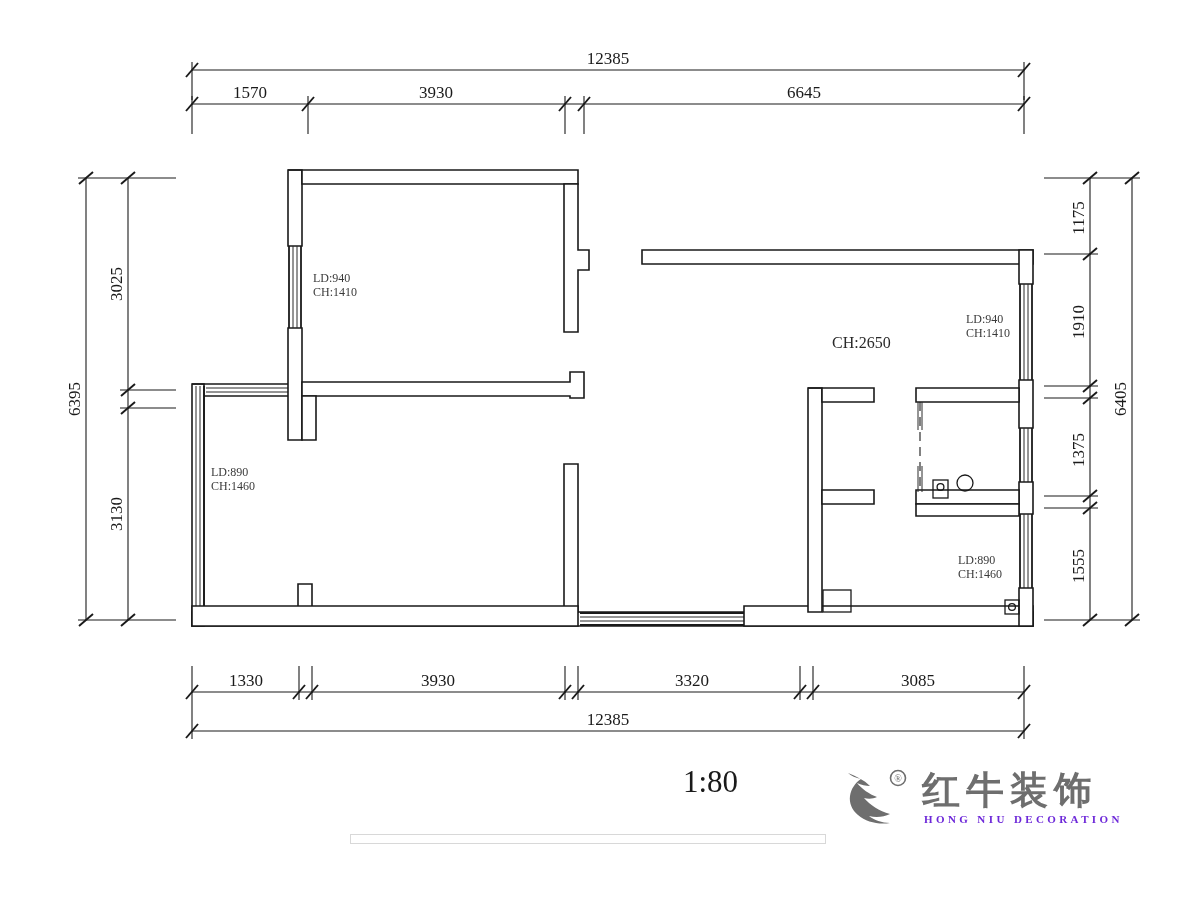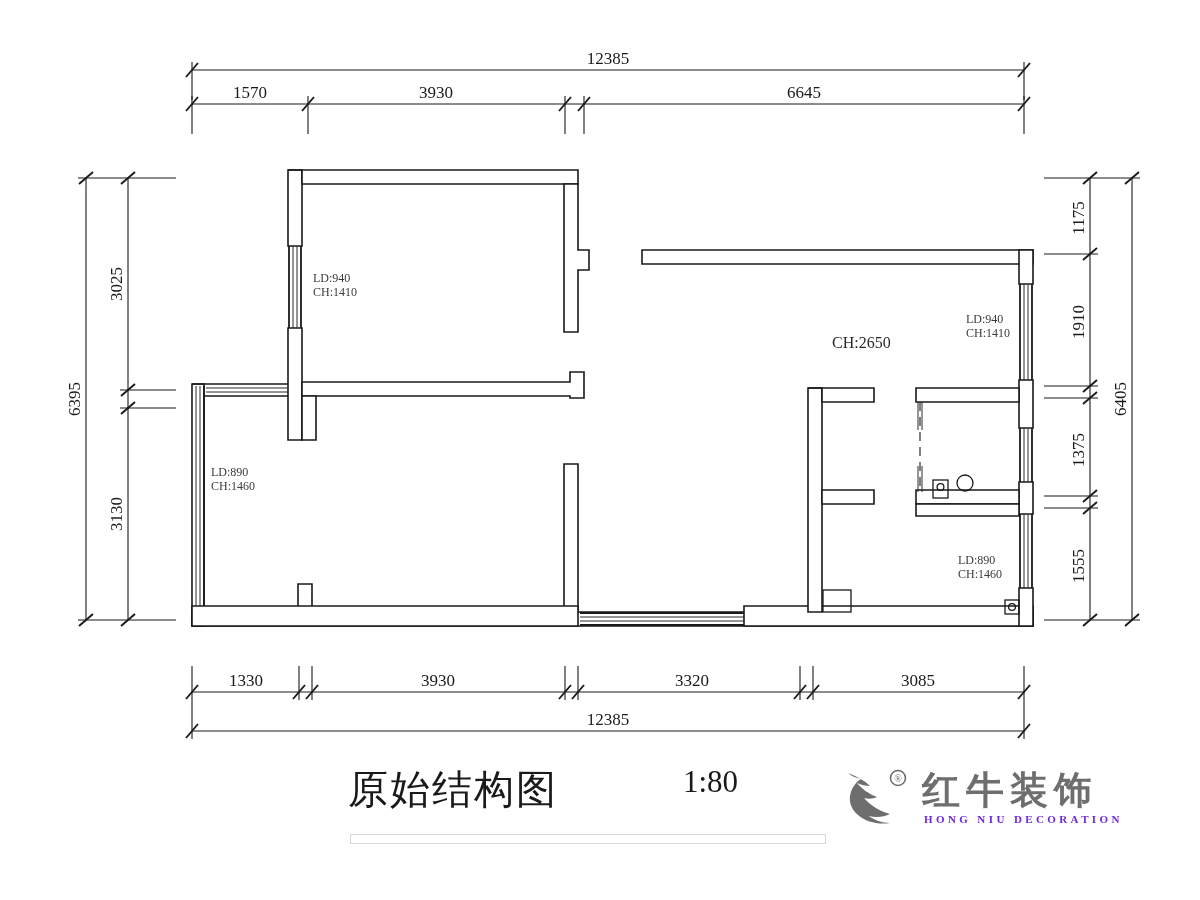--- a/index.html
+++ b/index.html
@@ -357,21 +357,20 @@
 
       <text class="anntxt" x="958" y="323">LD:940</text>
       <text class="anntxt" x="958" y="337">CH:1410</text>
 
       <text class="anntxt" x="950" y="564">LD:890</text>
       <text class="anntxt" x="950" y="578">CH:1460</text>
     </g>
   </svg>
 
   <div id="title-block">
-    <div id="drawing-title">原始结构图</div>
     <div id="drawing-scale">1:80</div>
     <div id="title-rule"></div>
   </div>
 
   <div id="logo-block">
     <svg id="logo-mark" viewBox="0 0 70 56">
       <path fill="#6e6e6e" d="M2 4 C10 7 18 11 24 17 C20 17 15 16 11 14 C16 20 23 25 31 28
                                C27 30 22 30 18 29 C24 36 33 42 44 45 C38 48 30 49 23 47
                                C28 51 36 54 44 54 C33 56 20 53 12 46 C6 41 3 34 4 27
                                C5 20 9 14 15 10 C10 9 5 7 2 4 Z"></path>

